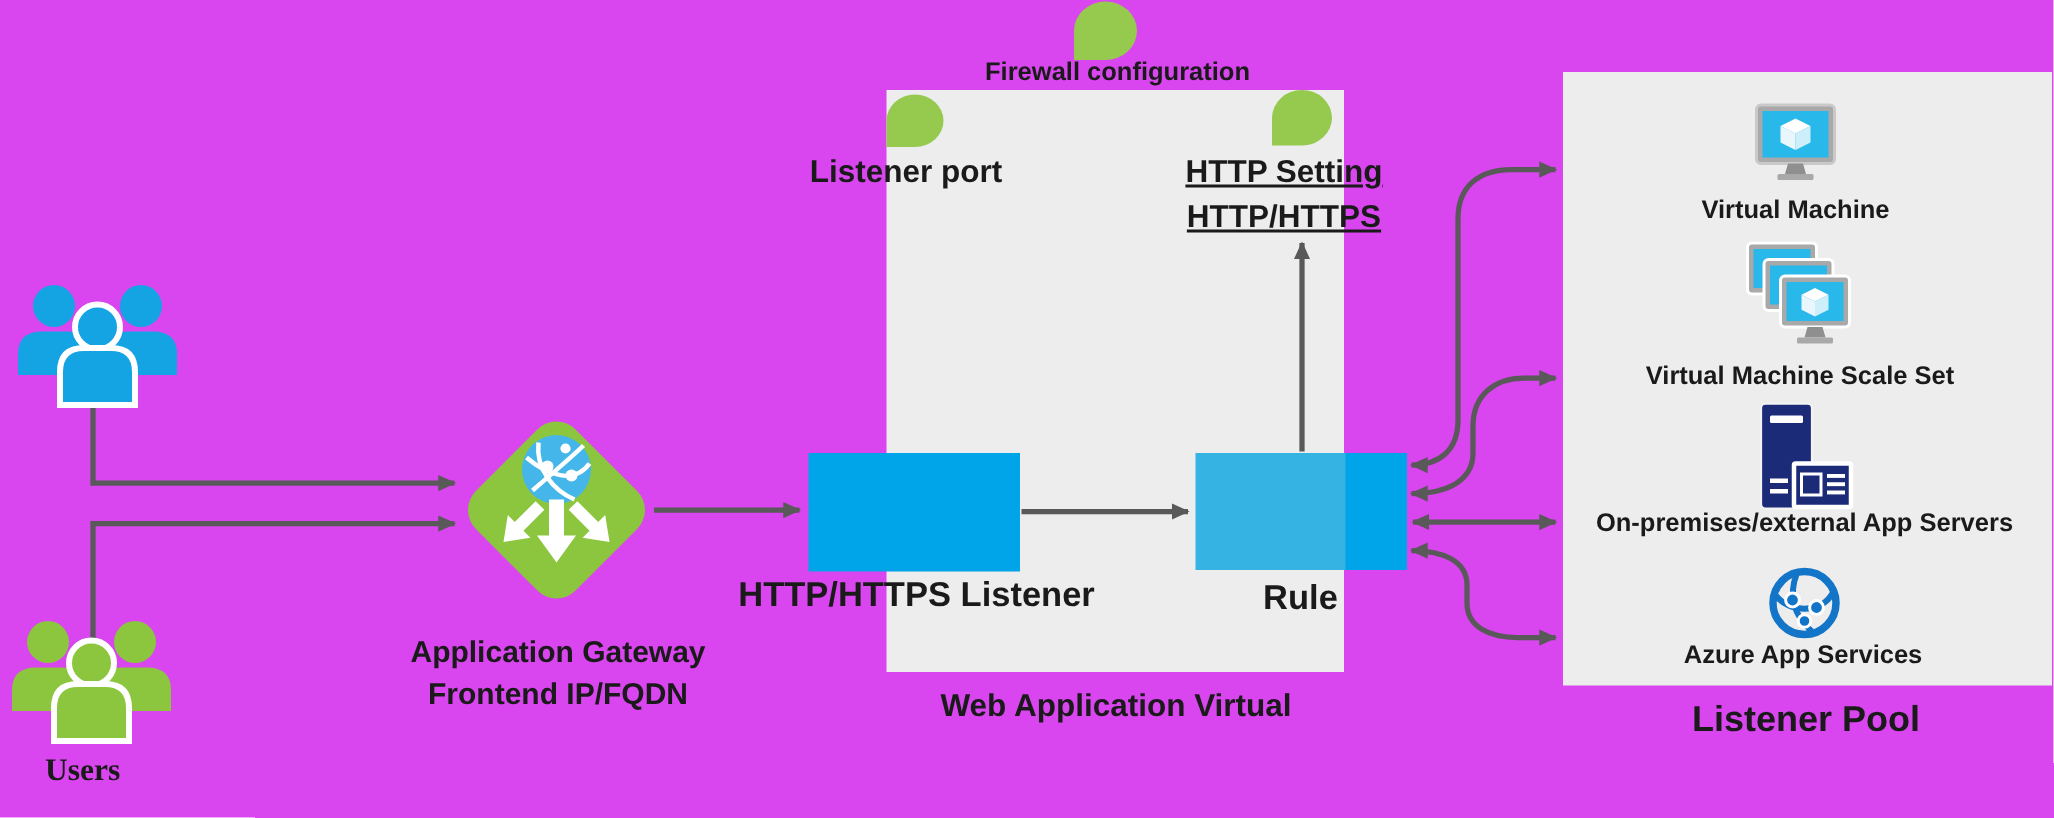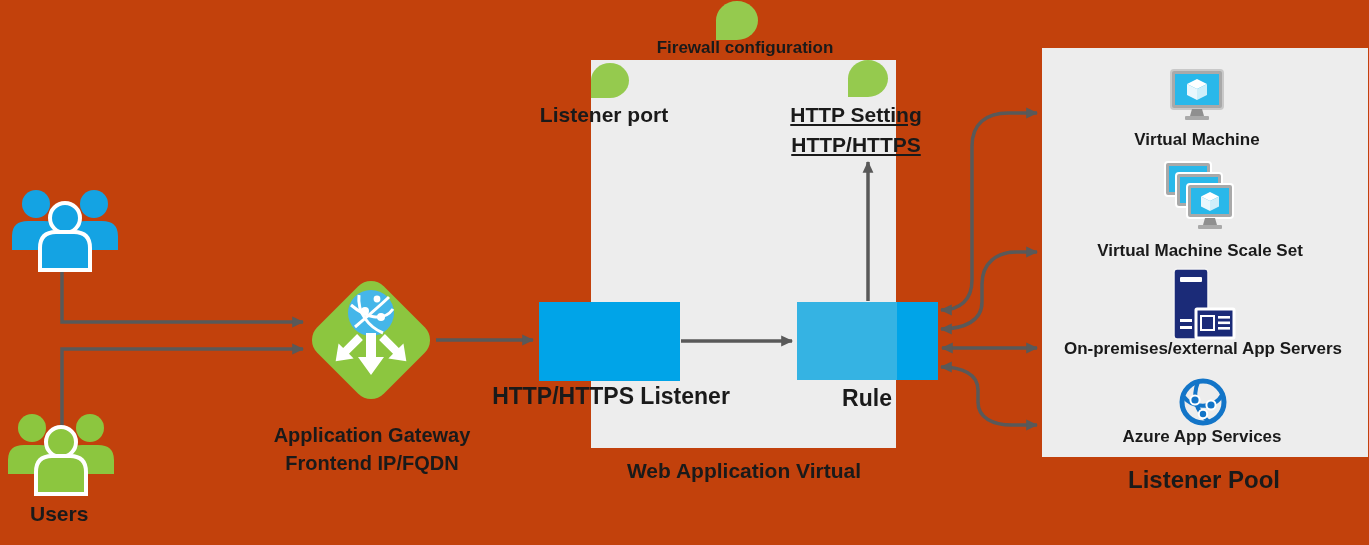--- a/index.html
+++ b/index.html
@@ -1,21 +1,21 @@
 <!DOCTYPE html>
 <html style="--green: #8CC63F; --green-light: #95CA4E; --blue-bright: #00A4E8; --blue-muted: #35B3E3; --cyan-screen: #29B8EA; --users-blue: #14A3E3; --navy: #1B2B78; --azure-blue: #1375C8; --gray-panel: #EDEDED; --arrow-gray: #595959; --frame-gray: #A9A9A9; --text-dark: #1A1A1A;"><head>
 <meta charset="utf-8">
 <style>
   :root{
     --green:#8CC63F; --green-light:#95CA4E; --blue-bright:#00A4E8; --blue-muted:#35B3E3;
     --cyan-screen:#29B8EA; --users-blue:#14A3E3; --navy:#1B2B78; --azure-blue:#1375C8;
     --gray-panel:#EDEDED; --arrow-gray:#595959; --frame-gray:#A9A9A9; --text-dark:#1A1A1A;
   }
   html,body{margin:0;padding:0;background:#fff;}
-  #canvas{position:relative;width:1369px;height:545px;background:#c2410c;overflow:hidden;
+  #canvas{position:relative;width:1369px;height:545px;background:#d946ef;overflow:hidden;
           font-family:"Liberation Sans",sans-serif;color:var(--text-dark);}
   .abs{position:absolute;}
   .panel{background:var(--gray-panel);z-index:1;}
   .bluebox{z-index:2;}
   .lines{z-index:3;left:0;top:0;}
   .icon{z-index:4;}
   .lbl{z-index:5;font-weight:700;color:var(--text-dark);white-space:nowrap;line-height:1.1;}
   .center{transform:translateX(-50%);text-align:center;}
   .teardrop{background:var(--green-light);border-radius:50% 50% 50% 0;z-index:4;}
   .diamond-shape{position:absolute;left:0;top:0;width:94px;height:94px;background:var(--green);
@@ -180,21 +180,21 @@
 
   <div class="abs lbl center" style="left:867px;top:386px;font-size:23px;">Rule</div>
 
   <div class="abs lbl center" style="left:744px;top:459px;font-size:21px;">Web Application Virtual</div>
 
   <div class="abs lbl center" style="left:372px;top:421px;font-size:20px;line-height:28px;">
     <div>Application Gateway</div>
     <div>Frontend IP/FQDN</div>
   </div>
 
-  <div class="abs lbl" style="left:30px;top:502px;font-size:21px;">Users</div>
+  <div class="abs lbl" style="left:30px;top:502px;font-size:21px;font-family:Liberation Serif, serif;">Users</div>
 
   <div class="abs lbl center" style="left:1204px;top:467px;font-size:24px;">Listener Pool</div>
 
   <div class="abs lbl center" style="left:1197px;top:131px;font-size:17px;">Virtual Machine</div>
   <div class="abs lbl center" style="left:1200px;top:242px;font-size:17px;">Virtual Machine Scale Set</div>
   <div class="abs lbl center" style="left:1203px;top:340px;font-size:17px;">On-premises/external App Servers</div>
   <div class="abs lbl center" style="left:1202px;top:428px;font-size:17px;">Azure App Services</div>
 
 </div>
 

